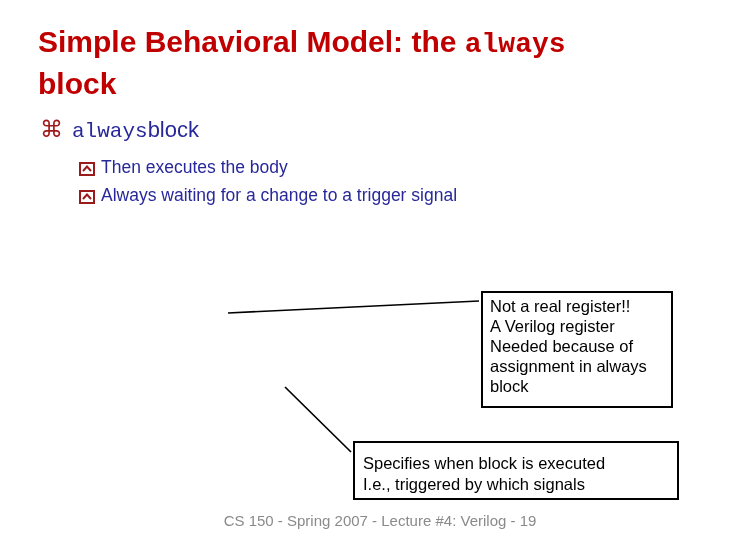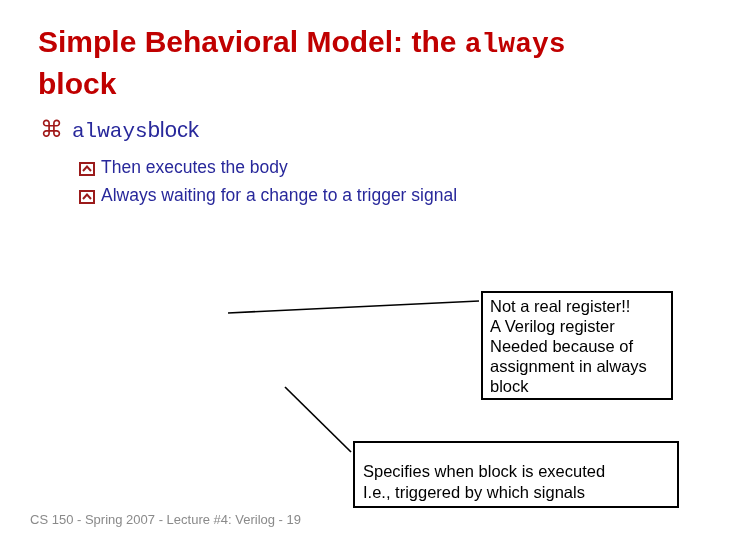--- a/index.html
+++ b/index.html
@@ -97,40 +97,40 @@
     border: 2px solid #000000;
     color: #000000;
     white-space: pre-line;
     font-size: 16.5px;
   }
   .note-register {
     left: 481px;
     top: 291px;
     width: 192px;
     min-height: 107px;
-    padding: 3px 6px 2px 7px;
+    padding: 3px 6px 10px 7px;
     line-height: 20px;
   }
   .note-trigger {
     left: 353px;
     top: 441px;
     width: 326px;
     min-height: 51px;
-    padding: 18px 8px 3px 8px;
+    padding: 10px 8px 3px 8px;
     line-height: 21px;
   }
   
   .footer {
     position: absolute;
     left: 30px;
     top: 512px;
     width: 700px;
-    text-align: left;
+    text-align: center;
     color: #8a8a8a;
-    font-size: 13px;
+    font-size: 15px;
   }
 </style>
 </head>
 <body>
 
 <div class="slide">
 
   <div class="title">
     <div><span>Simple Behavioral Model: the </span><span class="mono">always</span></div>
     <div>block</div>

